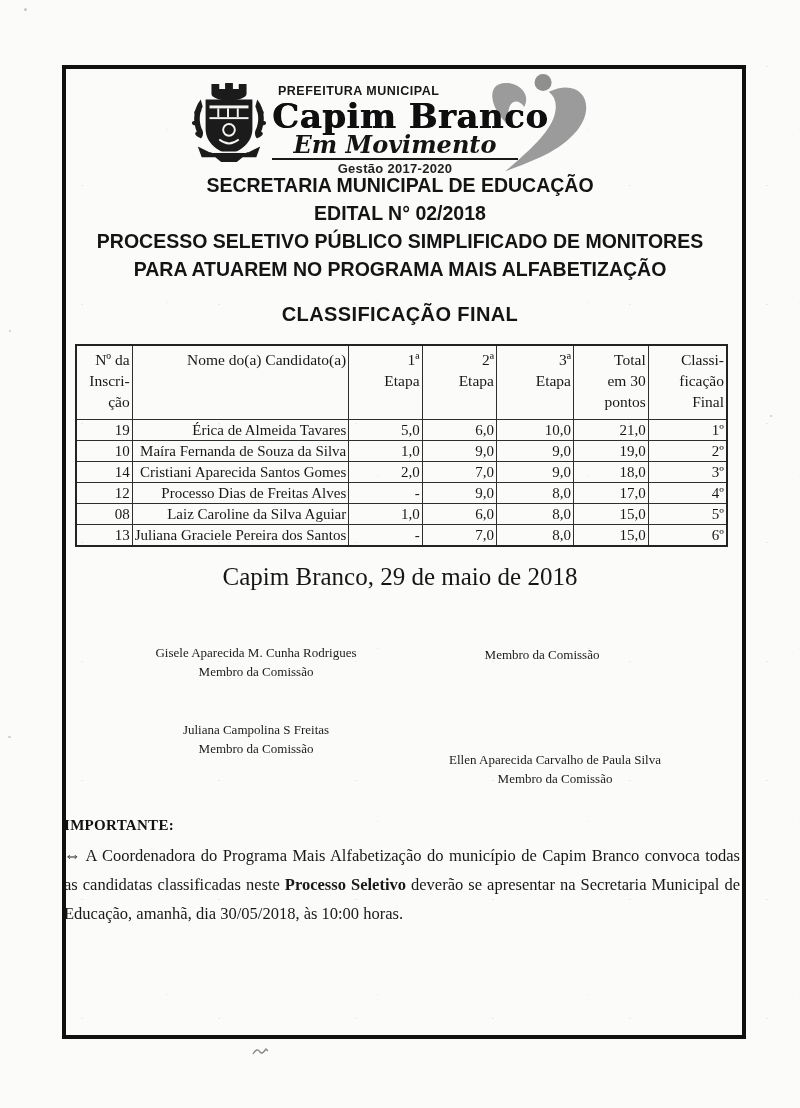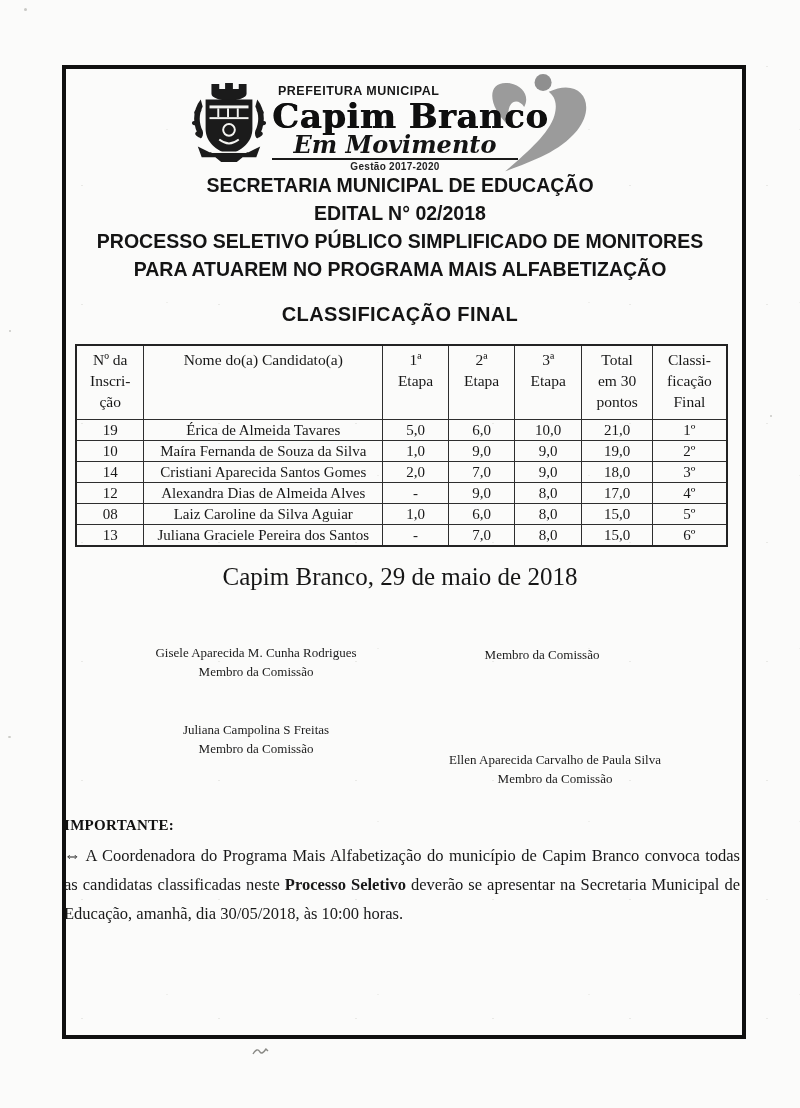--- a/index.html
+++ b/index.html
@@ -24,31 +24,31 @@
     border:4px solid #101010;
   }
   
   .coat{position:absolute;left:190px;top:82px;}
   .swoosh{position:absolute;left:448px;top:72px;z-index:1;}
   .logo-text{position:absolute;left:272px;top:84px;width:246px;z-index:2;}
   .logo-org{font-family:"Liberation Sans",sans-serif;font-weight:bold;font-size:12.5px;letter-spacing:.5px;padding-left:6px;color:#161616;}
   .logo-city{font-family:"DejaVu Serif",serif;font-weight:bold;font-size:34px;line-height:36px;letter-spacing:.5px;color:#0f0f0f;white-space:nowrap;text-shadow:.6px 0 #0f0f0f;}
   .logo-slogan{font-family:"DejaVu Serif",serif;font-style:italic;font-weight:bold;font-size:24px;line-height:25px;text-align:center;color:#141414;margin-top:-2px;}
   .logo-rule{border-top:2px solid #1a1a1a;margin-top:1px;}
-  .logo-term{font-family:"Liberation Sans",sans-serif;font-weight:bold;font-size:10px;text-align:center;letter-spacing:.3px;margin-top:1px;color:#222;}
+  .logo-term{font-family:"Liberation Sans",sans-serif;font-weight:bold;font-size:13px;text-align:center;letter-spacing:.3px;margin-top:1px;color:#222;}
   
   .titles{position:absolute;left:66px;top:171px;width:668px;text-align:center;
     font-family:"Liberation Sans",sans-serif;font-weight:bold;font-size:19.5px;color:#141414;}
   .titles div{line-height:28px;}
   .section-title{position:absolute;left:66px;top:303px;width:668px;text-align:center;
     font-family:"Liberation Sans",sans-serif;font-weight:bold;font-size:20px;letter-spacing:.4px;color:#141414;}
   
   table.cls{position:absolute;left:75px;top:344px;width:653px;border-collapse:collapse;
     font-family:"Liberation Serif",serif;color:#181818;}
-  table.cls th, table.cls td{border:1.6px solid #2e2e2e;padding:0 13px;text-align:center;}
+  table.cls th, table.cls td{border:1.6px solid #2e2e2e;padding:0 2px;text-align:right;}
   table.cls{border:2.5px solid #232323;}
   tr.hdr{height:74px;}
   tr.hdr th{vertical-align:top;font-weight:normal;font-size:15.5px;line-height:21px;padding-top:3px;}
   th.h-insc{font-size:12.5px;line-height:15px;padding-top:4px;}
   th.h-nome{font-size:16px;padding-top:5px;}
   th.h-etapa{line-height:24px;}
   tr.data{height:21px;}
   tr.data td{font-size:15px;line-height:20px;white-space:nowrap;}
   
   .date-line{position:absolute;left:66px;top:563px;width:668px;text-align:center;
@@ -190,21 +190,21 @@
         <td>14</td>
         <td>Cristiani Aparecida Santos Gomes</td>
         <td>2,0</td>
         <td>7,0</td>
         <td>9,0</td>
         <td>18,0</td>
         <td>3º</td>
       </tr>
       <tr class="data">
         <td>12</td>
-        <td>Alexandra Dias de Almeida Alves</td>
+        <td>Processo Dias de Freitas Alves</td>
         <td>-</td>
         <td>9,0</td>
         <td>8,0</td>
         <td>17,0</td>
         <td>4º</td>
       </tr>
       <tr class="data">
         <td>08</td>
         <td>Laiz Caroline da Silva Aguiar</td>
         <td>1,0</td>

